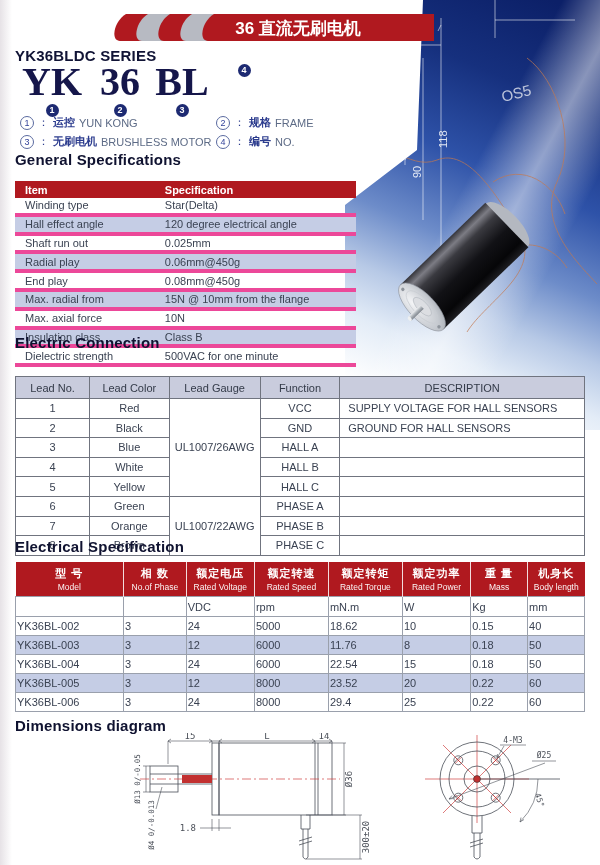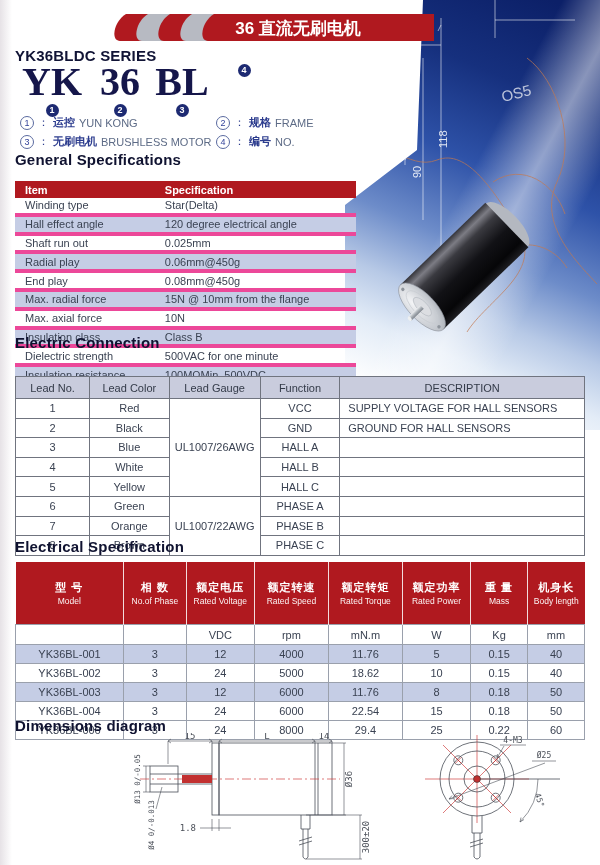--- a/index.html
+++ b/index.html
@@ -59,25 +59,25 @@
   .ec-table{position:absolute;top:376px;left:15px;width:570px;font-size:11px;}
   .ec-table th{background:#c9ccdd;border:1px solid #70747f;height:19px;font-weight:normal;color:#333a48;}
   .ec-table td{border:1px solid #70747f;height:16.6px;text-align:center;color:#3a4252;background:#fff;}
   .ec-table td.left{text-align:left;padding-left:8px;}
   .ec-table col:nth-child(1){width:13%;} .ec-table col:nth-child(2){width:14%;}
   .ec-table col:nth-child(3){width:16%;} .ec-table col:nth-child(4){width:14%;}
   .ec-table col:nth-child(5){width:43%;}
 
   
   .es-table{position:absolute;top:562px;left:15px;width:570px;font-size:11px;}
-  .es-table th{background:#b0191f;color:#fff;height:34px;padding:14px 0;border-right:1px solid rgba(255,255,255,.85);vertical-align:middle;}
+  .es-table th{background:#b0191f;color:#fff;height:34px;padding:0 0;border-right:1px solid rgba(255,255,255,.85);vertical-align:middle;}
   .es-table th:last-child{border-right:none;margin-top:48px;}
   .es-table th .zh{font-size:11px;font-weight:bold;letter-spacing:1px;}
   .es-table th .en{font-size:8.5px;font-weight:normal;opacity:.95;margin-top:1px;}
-  .es-table td{border:1px solid #9aa0ac;height:16px;text-align:center;color:#3a4252;}
+  .es-table td{border:1px solid #9aa0ac;height:16px;text-align:left;color:#3a4252;}
   .es-table tr.units td{height:17px;background:#fff;}
   .es-table tr.stripe td{background:#c5cde5;}
   .es-table col:nth-child(1){width:19%;} .es-table col:nth-child(2){width:11%;}
   .es-table col:nth-child(3){width:12%;} .es-table col:nth-child(4){width:13%;}
   .es-table col:nth-child(5){width:13%;} .es-table col:nth-child(6){width:12%;}
   .es-table col:nth-child(7){width:10%;} .es-table col:nth-child(8){width:10%;}
 
   
   .dims{position:absolute;top:733px;left:0;width:600px;height:132px;}
   .dims text{font-family:"DejaVu Sans Mono","Liberation Mono",monospace;fill:#4a4f58;}
@@ -227,38 +227,34 @@
       </tr>
       <tr class="stripe">
         <td>Radial play</td>
         <td>0.06mm@450g</td>
       </tr>
       <tr>
         <td>End play</td>
         <td>0.08mm@450g</td>
       </tr>
       <tr class="stripe">
-        <td>Max. radial force</td>
+        <td>Max. radial from</td>
         <td>15N @ 10mm from the flange</td>
       </tr>
       <tr>
         <td>Max. axial force</td>
         <td>10N</td>
       </tr>
       <tr class="stripe">
         <td>Insulation class</td>
         <td>Class B</td>
       </tr>
       <tr>
         <td>Dielectric strength</td>
         <td>500VAC for one minute</td>
-      </tr>
-      <tr class="stripe">
-        <td>Insulation resistance</td>
-        <td>100MΩMin. 500VDC</td>
       </tr>
     </tbody>
 </table>
 
 <div class="heading h-ec">Electric Connection</div>
 <table class="ec-table">
   <colgroup>
       <col>
       <col>
       <col>
@@ -380,30 +376,20 @@
       <tr class="units">
         <td></td>
         <td></td>
         <td>VDC</td>
         <td>rpm</td>
         <td>mN.m</td>
         <td>W</td>
         <td>Kg</td>
         <td>mm</td>
       </tr>
-      <tr class="stripe">
-        <td>YK36BL-001</td>
-        <td>3</td>
-        <td>12</td>
-        <td>4000</td>
-        <td>11.76</td>
-        <td>5</td>
-        <td>0.15</td>
-        <td>40</td>
-      </tr>
       <tr>
         <td>YK36BL-002</td>
         <td>3</td>
         <td>24</td>
         <td>5000</td>
         <td>18.62</td>
         <td>10</td>
         <td>0.15</td>
         <td>40</td>
       </tr>
@@ -419,20 +405,30 @@
       </tr>
       <tr>
         <td>YK36BL-004</td>
         <td>3</td>
         <td>24</td>
         <td>6000</td>
         <td>22.54</td>
         <td>15</td>
         <td>0.18</td>
         <td>50</td>
+      </tr>
+      <tr class="stripe">
+        <td>YK36BL-005</td>
+        <td>3</td>
+        <td>12</td>
+        <td>8000</td>
+        <td>23.52</td>
+        <td>20</td>
+        <td>0.22</td>
+        <td>60</td>
       </tr>
       <tr>
         <td>YK36BL-006</td>
         <td>3</td>
         <td>24</td>
         <td>8000</td>
         <td>29.4</td>
         <td>25</td>
         <td>0.22</td>
         <td>60</td>

